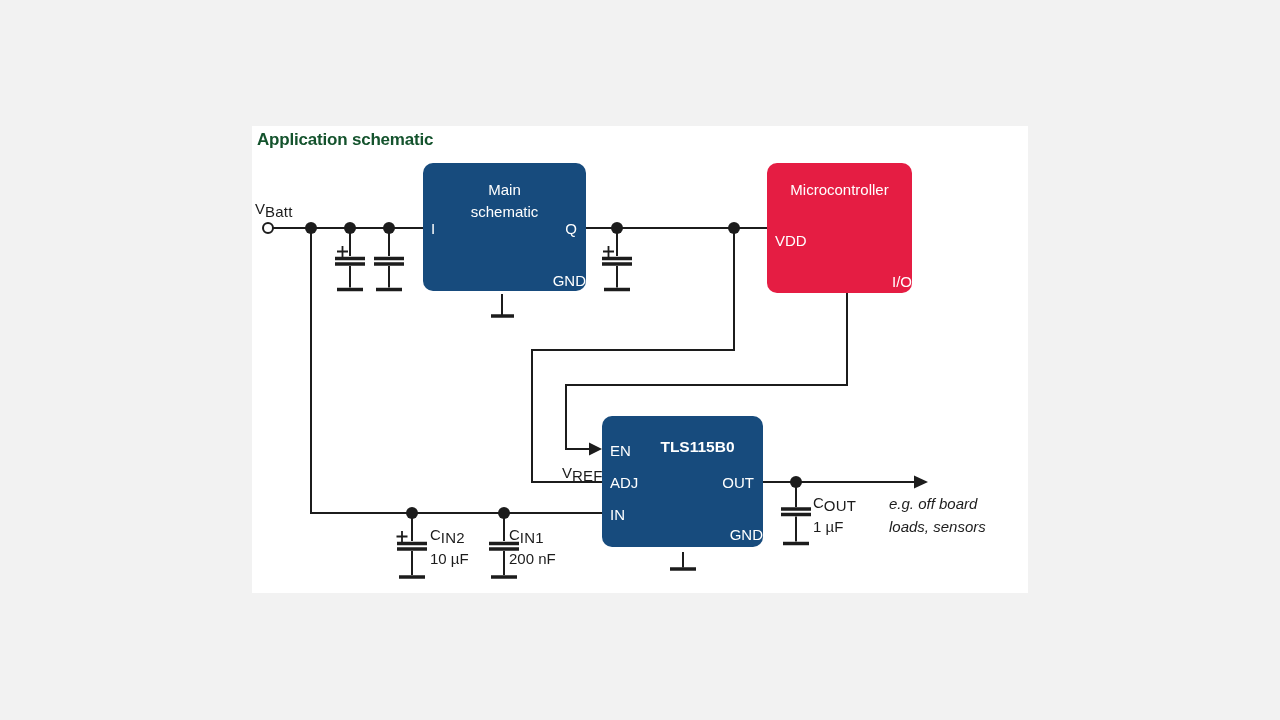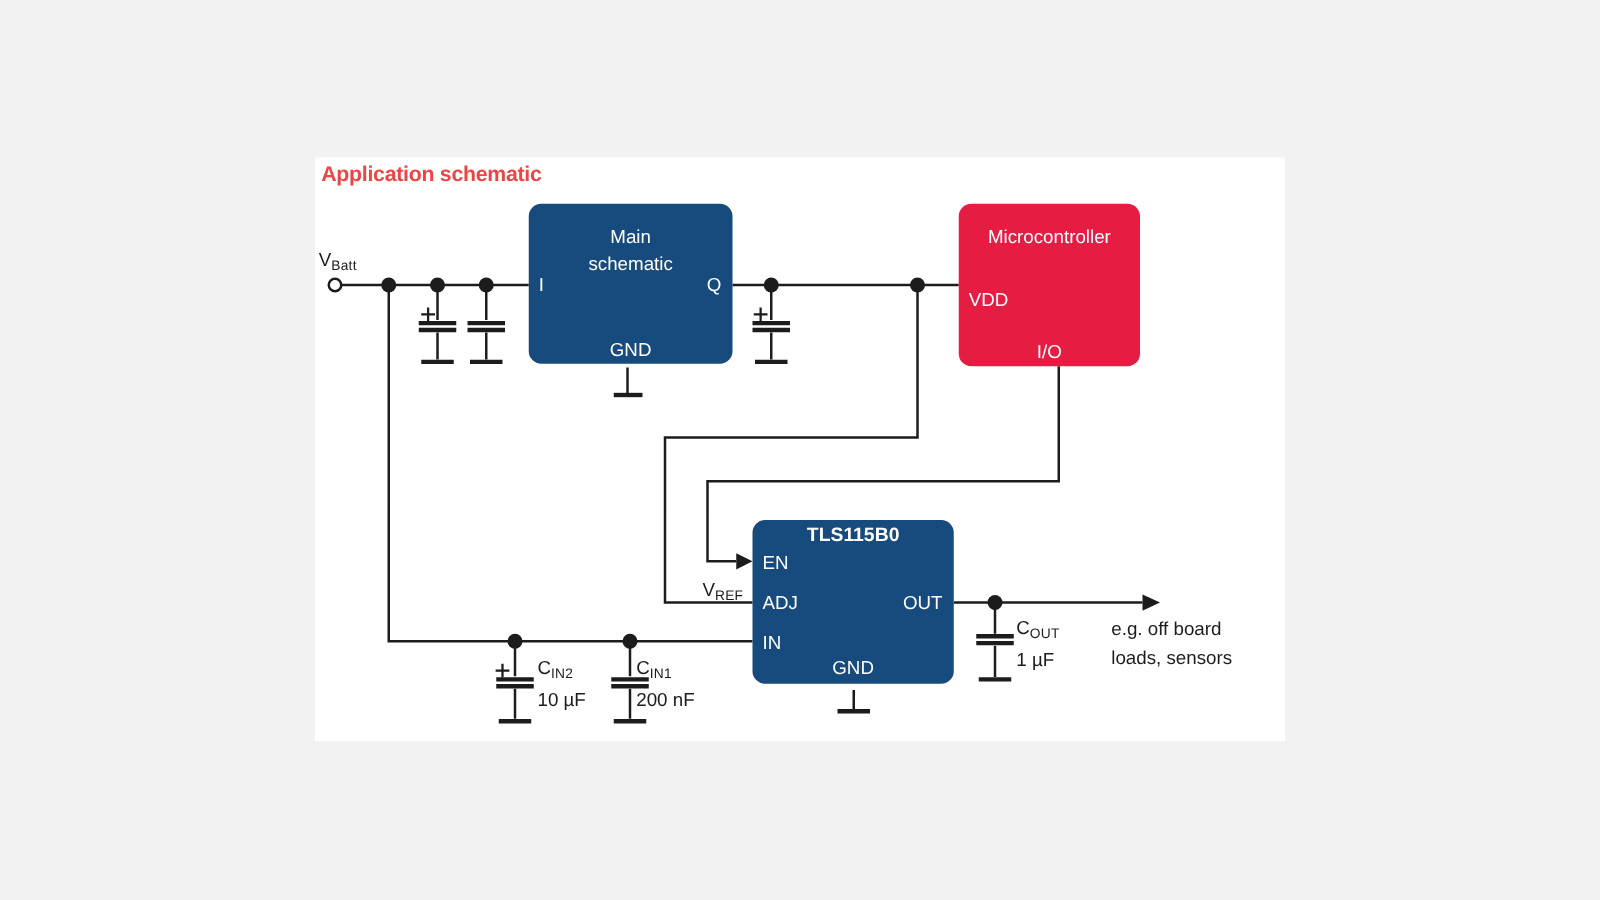--- a/index.html
+++ b/index.html
@@ -8,40 +8,40 @@
     background:var(--bg,#f2f2f2);
     font-family:"Liberation Sans", sans-serif;
     color:var(--ink,#1c1c1c);
   }
   .canvas{
     position:absolute;left:252px;top:126px;width:776px;height:467px;
     background:var(--canvas,#ffffff);
   }
   .fig-title{
     position:absolute;left:5px;top:4px;
-    font-size:17px;font-weight:700;color:#ef4444;letter-spacing:-0.2px;
+    font-size:17px;font-weight:700;color:#14532d;letter-spacing:-0.2px;
   }
   .wires{position:absolute;left:0;top:0;width:776px;height:467px;}
   .wires .w{stroke:var(--ink,#1c1c1c);stroke-width:2;fill:none;}
   .wires .plate{stroke:var(--ink,#1c1c1c);stroke-width:3.5;fill:none;}
   .wires .dot{fill:var(--ink,#1c1c1c);}
   .wires .term{fill:#ffffff;stroke:var(--ink,#1c1c1c);stroke-width:2;}
   .wires .arrow{fill:var(--ink,#1c1c1c);stroke:none;}
   .wires .plus{stroke:var(--ink,#1c1c1c);stroke-width:1.8;fill:none;}
   .block{position:absolute;border-radius:10px;color:#fff;font-size:15px;}
   .blk-blue{background:var(--blue,#174b7d);}
   .blk-red{background:var(--red,#e51d43);}
   .blk-title{position:absolute;left:0;top:16px;width:100%;text-align:center;line-height:21.5px;}
   .blk-title.bold{font-weight:700;font-size:15.5px;}
   .pin{position:absolute;white-space:nowrap;}
   .pin.left{left:8px;}
   .pin.right{right:9px;}
-  .pin.center{left:0;width:100%;text-align:center;}
+  .pin.center{left:0;width:100%;text-align:right;}
   .lab{position:absolute;font-size:15px;line-height:21px;white-space:nowrap;}
-  .lab sub{font-size:11px;vertical-align:-3px;letter-spacing:0.2px;text-align:right;}
+  .lab sub{font-size:15px;vertical-align:-3px;letter-spacing:0.2px;text-align:right;}
   .annotation{position:absolute;font-size:15px;line-height:23px;white-space:nowrap;}
 </style>
 </head>
 <body>
 
 <div class="stage">
   <div class="canvas">
 
     <div class="fig-title">Application schematic</div>
 
@@ -131,21 +131,21 @@
       <span class="pin center" style="top:109px;">GND</span>
     </div>
 
     <div class="block blk-red" style="left:515px;top:37px;width:145px;height:130px;">
       <div class="blk-title">Microcontroller</div>
       <span class="pin left" style="top:57px;margin-top:12px;">VDD</span>
       <span class="pin center" style="top:110px;">I/O</span>
     </div>
 
     <div class="block blk-blue" style="left:350px;top:290px;width:161px;height:131px;">
-      <div class="blk-title bold" style="top:2px;">TLS115B0</div>
+      <div class="blk-title bold" style="top:20px;padding-left:15px;">TLS115B0</div>
       <span class="pin left" style="top:26px;">EN</span>
       <span class="pin left" style="top:58px;text-align:right;">ADJ</span>
       <span class="pin left" style="top:90px;">IN</span>
       <span class="pin right" style="top:58px;">OUT</span>
       <span class="pin center" style="top:110px;">GND</span>
     </div>
 
     <div class="lab" style="left:3px;top:72px;">
       <span>V</span><sub>Batt</sub>
     </div>
@@ -159,19 +159,19 @@
     </div>
     <div class="lab" style="left:257px;top:398px;">
       <div><span>C</span><sub>IN1</sub></div>
       <div>200 nF</div>
     </div>
     <div class="lab" style="left:561px;top:366px;">
       <div><span>C</span><sub>OUT</sub></div>
       <div>1 µF</div>
     </div>
 
-    <div class="annotation" style="left:637px;top:366px;">
+    <div class="annotation" style="left:637px;top:366px;font-style:italic;">
       <div>e.g. off board</div>
       <div>loads, sensors</div>
     </div>
 
   </div>
 </div>
 
 </body></html>

